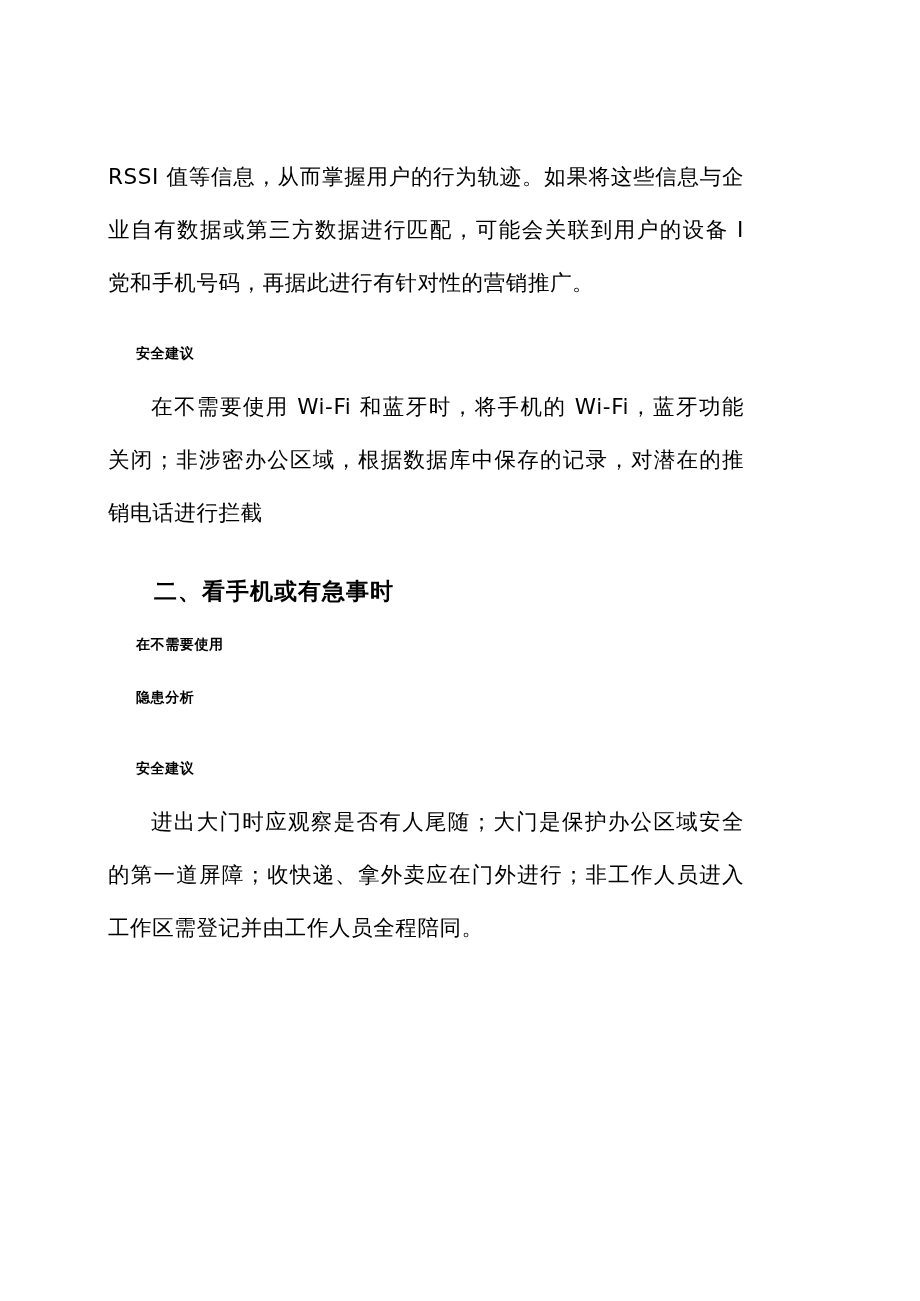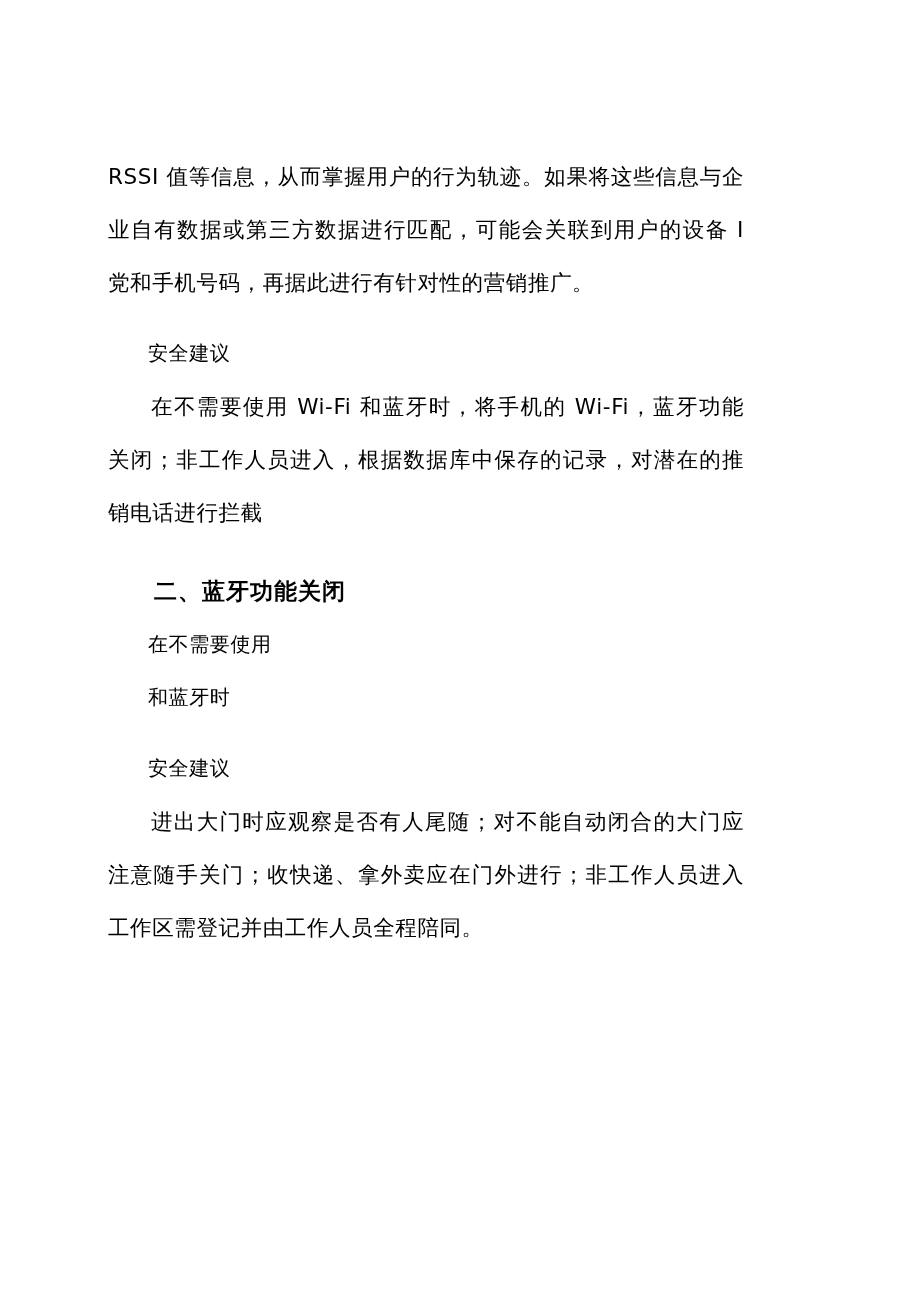--- a/index.html
+++ b/index.html
@@ -36,48 +36,49 @@
   .gap-md { height: 26px; }
   .heading {
     font-size: 23px;
     font-weight: bold;
     line-height: 53px;
     text-indent: 2em;
     letter-spacing: 1px;
     margin: 0;
   }
   .subhead {
-    font-size: 20px;
+    font-size: 14px;
     line-height: 53px;
     text-indent: 2em;
     letter-spacing: 0.6px;
     margin: 0;
+    font-weight: bold;
   }
 </style>
 </head>
 <body>
 
 <div class="page">
 
   <p class="para">RSSI 值等信息，从而掌握用户的行为轨迹。如果将这些信息与企业自有数据或第三方数据进行匹配，可能会关联到用户的设备 I 党和手机号码，再据此进行有针对性的营销推广。</p>
 
   <div class="gap-sm"></div>
 
   <p class="subhead">安全建议</p>
 
-  <p class="para indent">在不需要使用 Wi-Fi 和蓝牙时，将手机的 Wi-Fi，蓝牙功能关闭；非工作人员进入，根据数据库中保存的记录，对潜在的推销电话进行拦截</p>
+  <p class="para indent">在不需要使用 Wi-Fi 和蓝牙时，将手机的 Wi-Fi，蓝牙功能关闭；非涉密办公区域，根据数据库中保存的记录，对潜在的推销电话进行拦截</p>
 
   <div class="gap-md"></div>
 
-  <h2 class="heading">二、蓝牙功能关闭</h2>
+  <h2 class="heading">二、看手机或有急事时</h2>
 
   <p class="subhead">在不需要使用</p>
 
-  <p class="subhead">和蓝牙时</p>
+  <p class="subhead">隐患分析</p>
 
 
   <div class="gap-sm"></div>
 
   <p class="subhead">安全建议</p>
 
-  <p class="para indent">进出大门时应观察是否有人尾随；对不能自动闭合的大门应注意随手关门；收快递、拿外卖应在门外进行；非工作人员进入工作区需登记并由工作人员全程陪同。</p>
+  <p class="para indent">进出大门时应观察是否有人尾随；大门是保护办公区域安全的第一道屏障；收快递、拿外卖应在门外进行；非工作人员进入工作区需登记并由工作人员全程陪同。</p>
 
 </div>
 
 </body></html>

